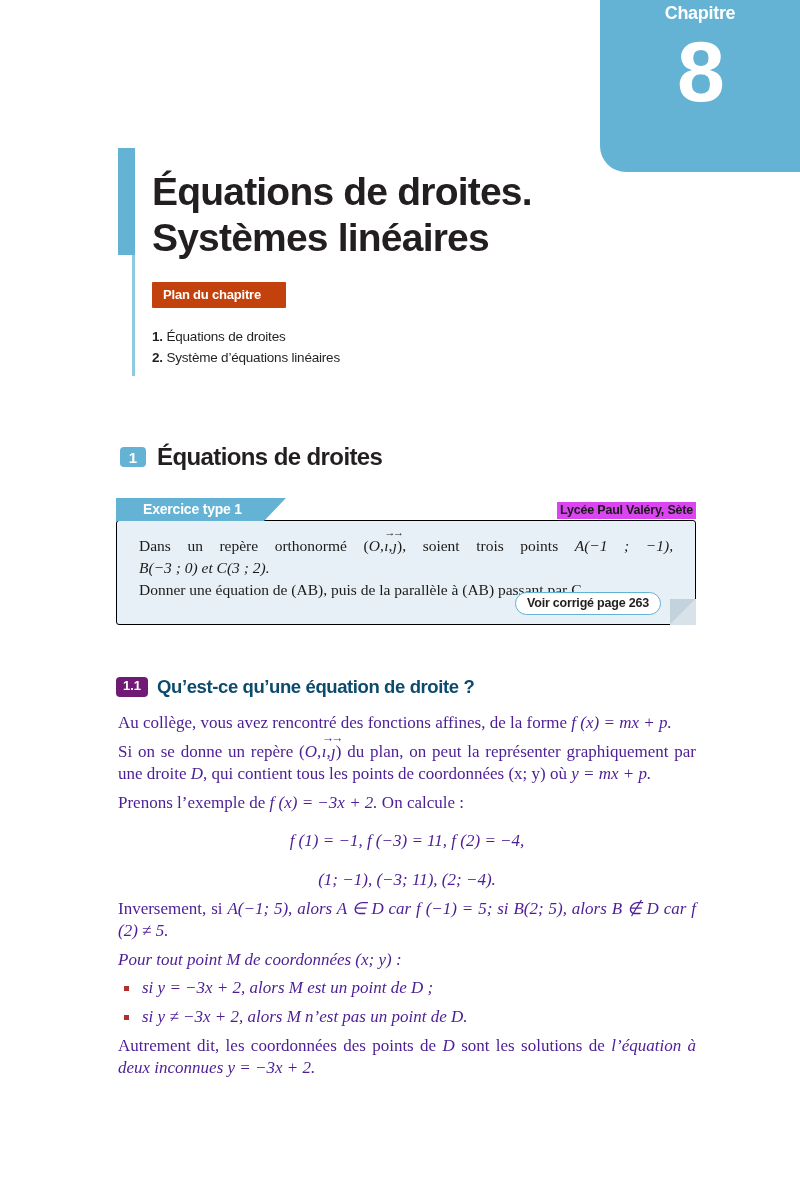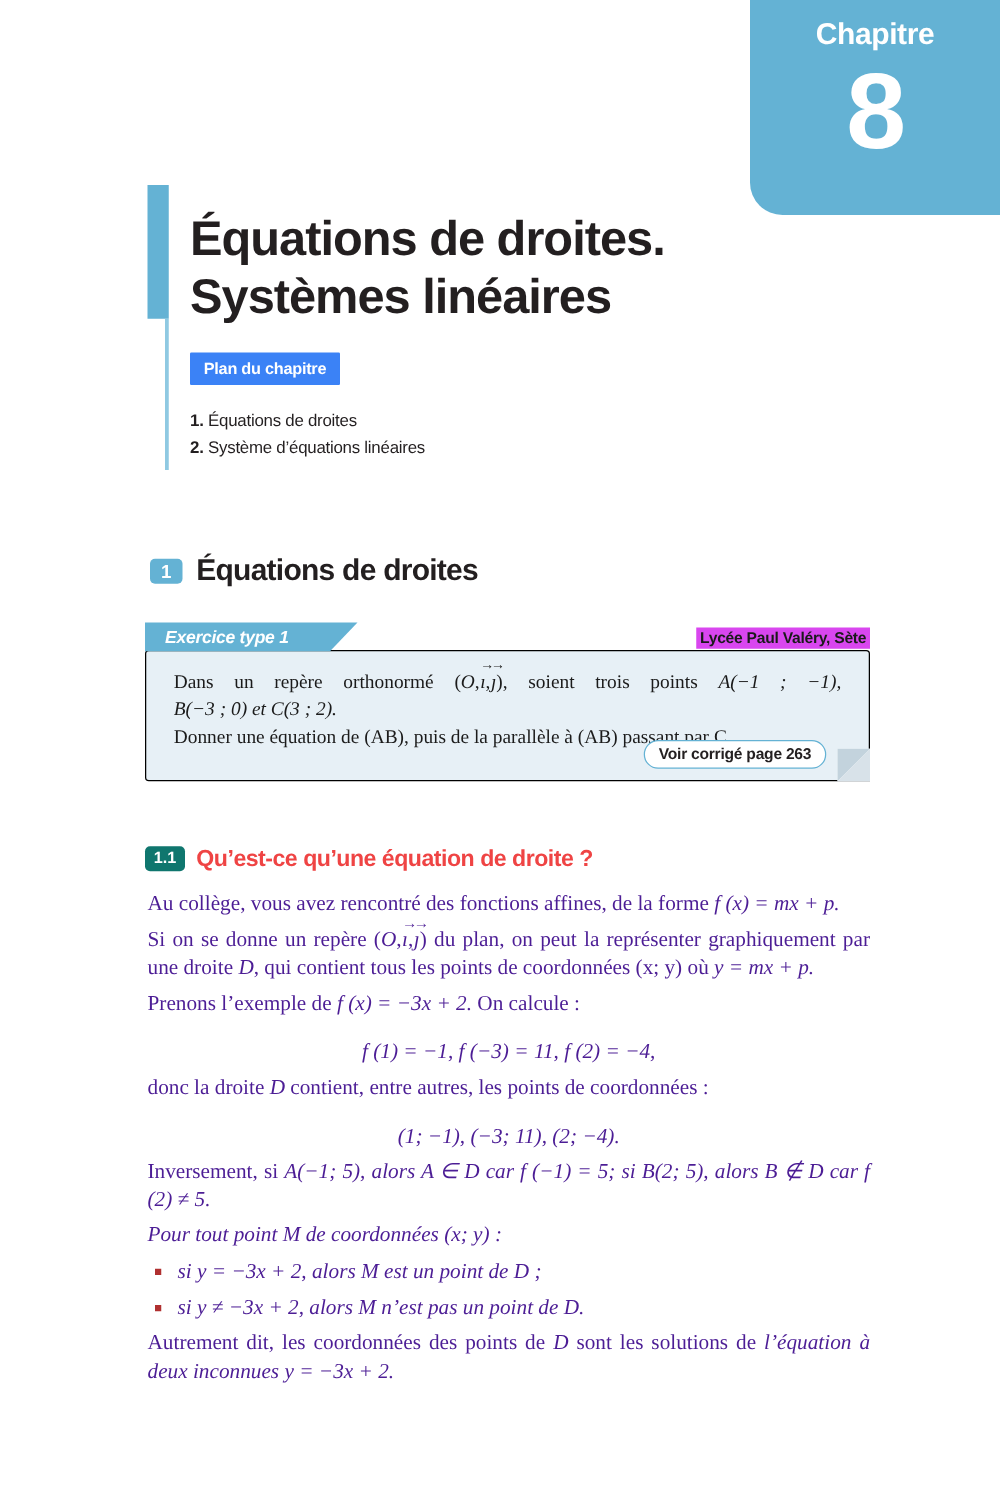--- a/index.html
+++ b/index.html
@@ -22,25 +22,25 @@
     left: 600px;
     width: 200px;
     height: 172px;
     background: #64b2d4;
     border-bottom-left-radius: 26px;
     box-sizing: border-box;
   }
   .chapter-banner .chapter-word {
     font-family: "Liberation Sans", sans-serif;
     font-weight: bold;
-    font-size: 24px;
+    font-size: 18px;
     color: #ffffff;
     letter-spacing: -0.3px;
     text-align: center;
-    padding-top: 16px;
+    padding-top: 4px;
     line-height: 1;
   }
   .chapter-banner .chapter-number {
     font-family: "Liberation Sans", sans-serif;
     font-weight: bold;
     font-size: 86px;
     color: #ffffff;
     text-align: center;
     line-height: 1;
     padding-top: 6px;
@@ -75,26 +75,26 @@
     line-height: 46px;
     color: #231f20;
     letter-spacing: -0.8px;
   }
   .chapter-title .line2 { display: block; }
 
   .plan-badge {
     position: absolute;
     left: 152px;
     top: 282px;
-    background: #3b82f6;
+    background: #c2410c;
     color: #ffffff;
     font-family: "Liberation Sans", sans-serif;
     font-weight: bold;
     font-size: 13px;
-    padding: 5px 11px 6px 11px;
+    padding: 5px 25px 6px 11px;
     border-radius: 1px;
     letter-spacing: -0.2px;
   }
   .plan-list {
     position: absolute;
     left: 152px;
     top: 326px;
     width: 420px;
     font-family: "Liberation Sans", sans-serif;
     font-size: 13.5px;
@@ -143,29 +143,28 @@
   }
   .ex-tab {
     position: relative;
     width: 148px;
     height: 23px;
     background: #64b2d4;
     z-index: 3;
   }
   .ex-tab-label {
     position: absolute;
-    left: 16px;
+    left: 27px;
     top: 3px;
     color: #ffffff;
     font-family: "Liberation Sans", sans-serif;
     font-weight: bold;
     font-size: 14px;
     letter-spacing: -0.2px;
     white-space: nowrap;
-    font-style: italic;
   }
   .ex-tab-point {
     position: absolute;
     left: 148px;
     top: 0;
     width: 0;
     height: 0;
     border-top: 23px solid #64b2d4;
     border-right: 22px solid transparent;
   }
@@ -246,34 +245,34 @@
   
   .subsection-head {
     position: absolute;
     left: 116px;
     top: 676px;
     display: flex;
     align-items: center;
     gap: 9px;
   }
   .subsection-badge {
-    background: #0f766e;
+    background: #701a75;
     color: #ffffff;
     font-family: "Liberation Sans", sans-serif;
     font-weight: bold;
     font-size: 13px;
     padding: 2px 7px 3px 7px;
     border-radius: 4px;
     line-height: 1.1;
   }
   .subsection-title {
     font-family: "Liberation Sans", sans-serif;
     font-weight: bold;
     font-size: 18.5px;
-    color: #ef4444;
+    color: #0c4a6e;
     letter-spacing: -0.4px;
   }
 
   
   .body-area {
     position: absolute;
     left: 118px;
     top: 712px;
     width: 578px;
     font-family: "Liberation Serif", serif;
@@ -376,21 +375,20 @@
 <div class="body-area">
 
   <p class="p"><span>Au collège, vous avez rencontré des fonctions affines, de la forme </span><span class="mi">f (x) = mx + p.</span></p>
 
   <p class="p just"><span>Si on se donne un repère (</span><span class="mi">O</span><span class="spc">,</span><span class="vec">ı</span><span class="spc">,</span><span class="vec">ȷ</span><span>) du plan, on peut la représenter graphiquement par une droite </span><span class="mi">D</span><span>, qui contient tous les points de coordonnées (x; y) où </span><span class="mi">y = mx + p.</span></p>
 
   <p class="p"><span>Prenons l’exemple de </span><span class="mi">f (x) = −3x + 2.</span><span> On calcule :</span></p>
 
   <div class="centered mi">f (1) = −1, f (−3) = 11, f (2) = −4,</div>
 
-  <p class="p"><span>donc la droite </span><span class="mi">D</span><span> contient, entre autres, les points de coordonnées :</span></p>
 
   <div class="centered mi">(1; −1), (−3; 11), (2; −4).</div>
 
   <p class="p just"><span>Inversement, si </span><span class="mi">A(−1; 5), alors A ∈ D car f (−1) = 5; si B(2; 5), alors B ∉ D car f (2) ≠ 5.</span></p>
 
   <p class="p"><span class="mi">Pour tout point M de coordonnées (x; y) :</span></p>
 
   <div class="bullet-row">
     <span class="bullet-dot"></span>
     <span class="bullet-text mi">si y = −3x + 2, alors M est un point de D ;</span>

